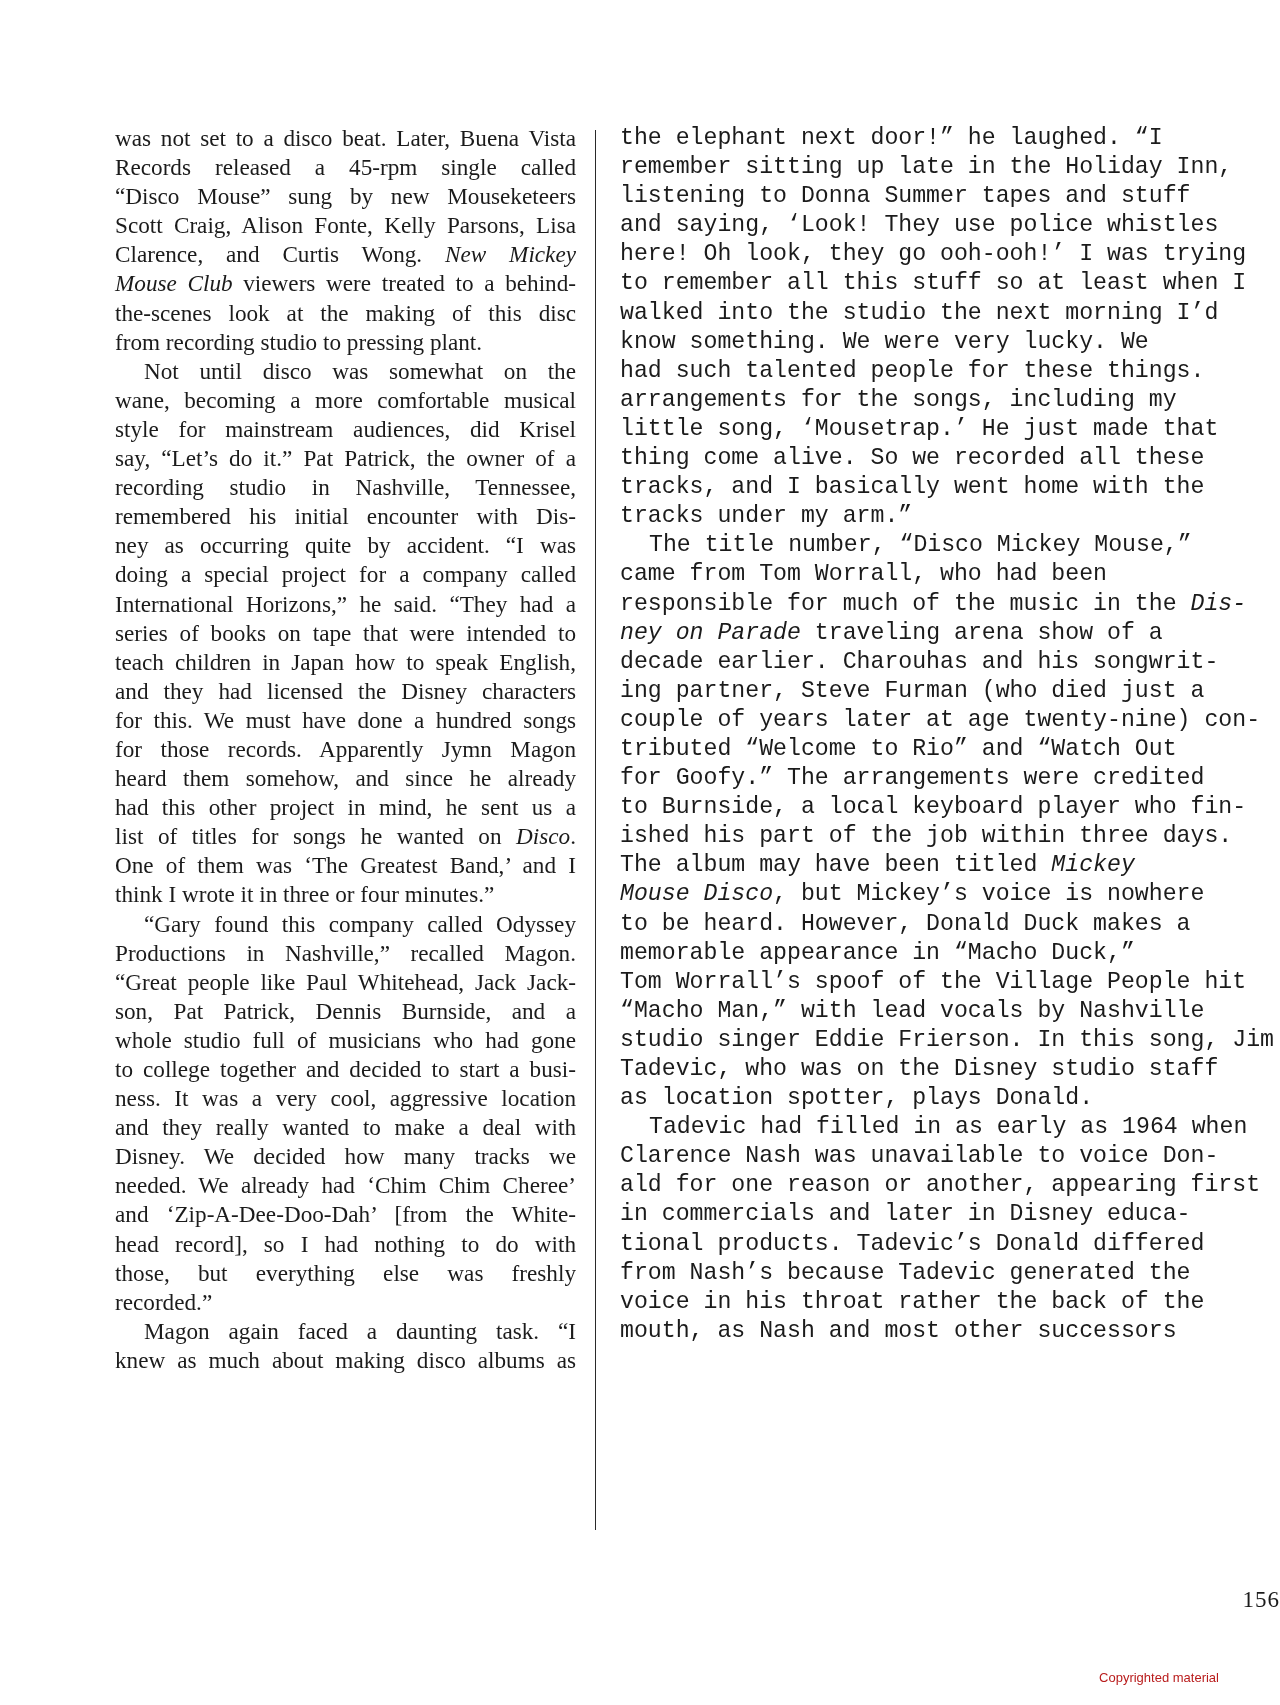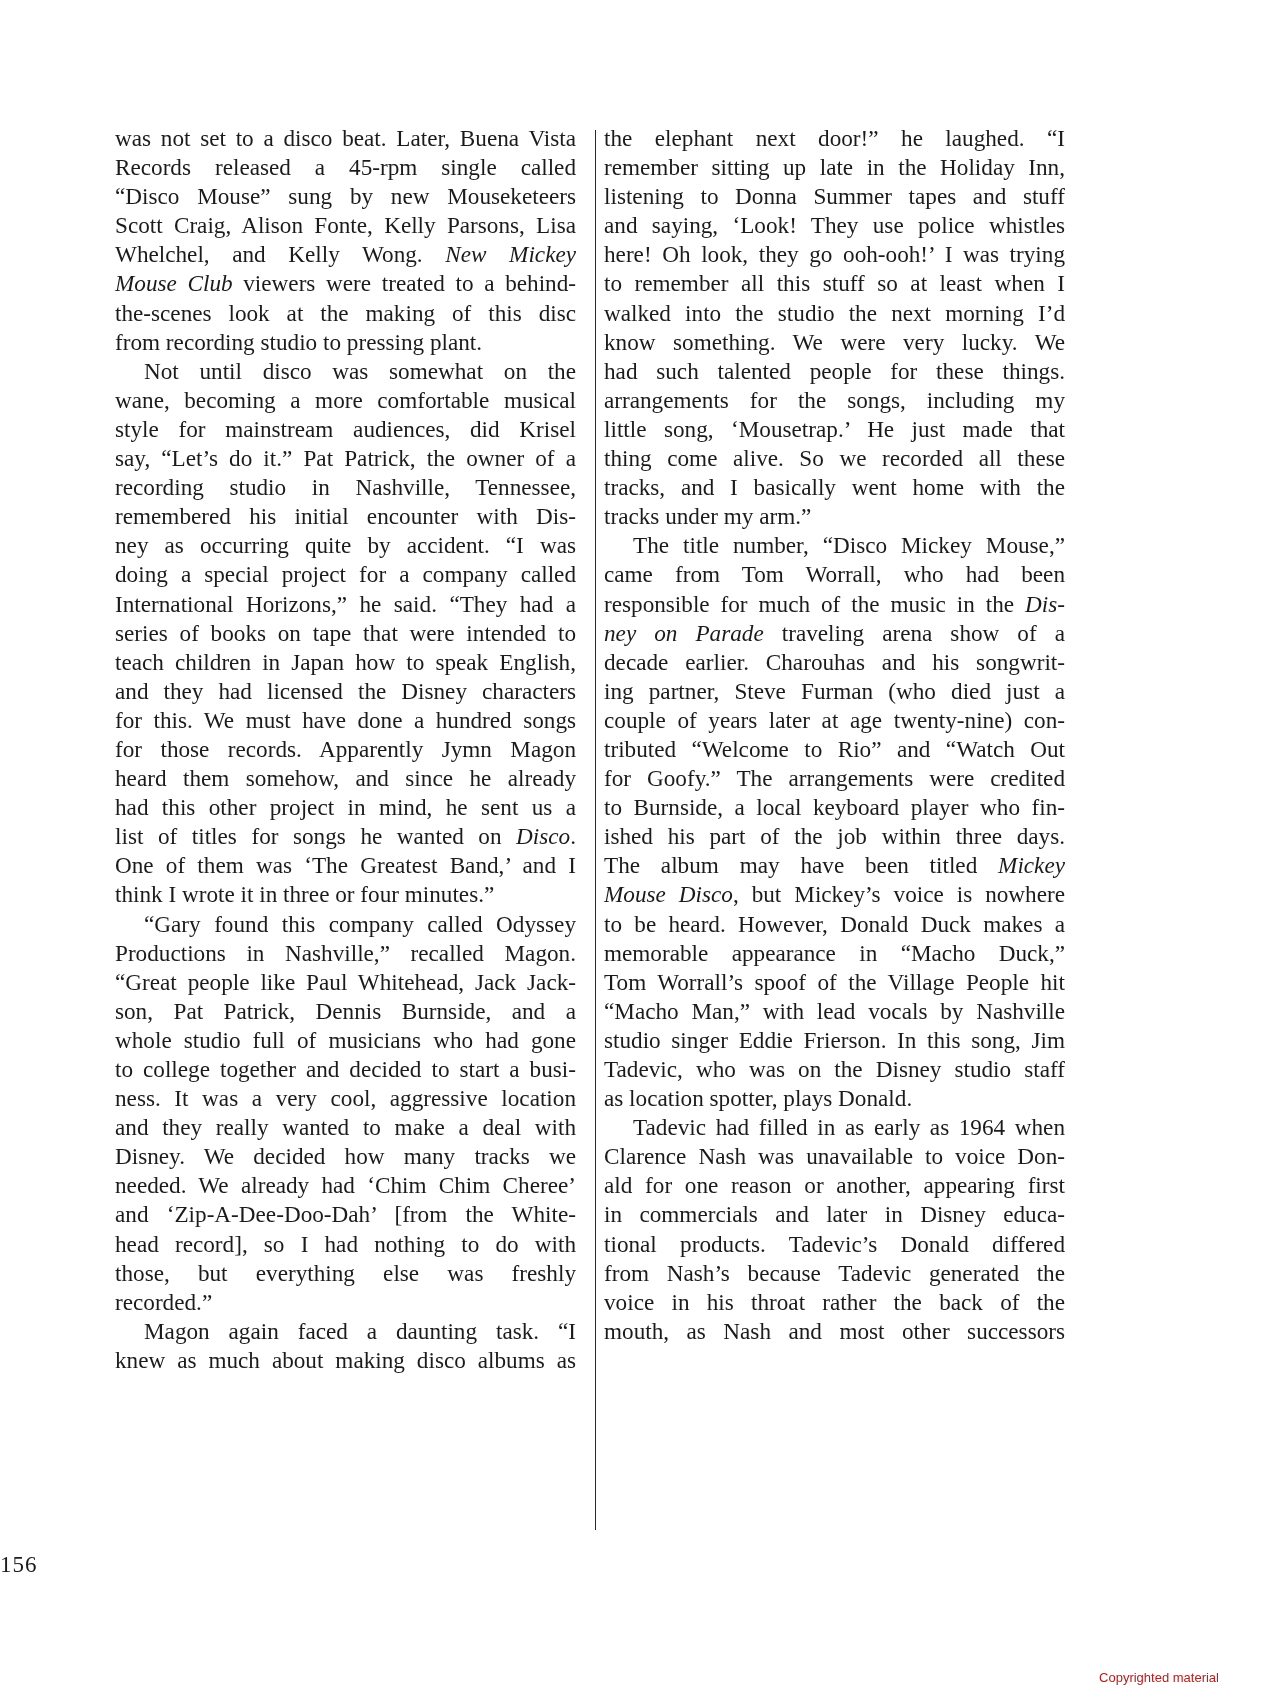--- a/index.html
+++ b/index.html
@@ -7,51 +7,51 @@
   .page {
     position: absolute; left: 0; top: 0; width: 1236px; height: 1705px;
     font-family: "Liberation Serif", "DejaVu Serif", serif;
     color: #1b1b1b;
   }
   .column {
     position: absolute; top: 124px; width: 461px;
     font-size: 23.2px; line-height: 29.1px;
   }
   .col-left { left: 115px; }
-  .col-right { left: 604px; }
+  .col-right { left: 620px; font-family: Liberation Mono, monospace; }
   .line {
     display: block; white-space: nowrap; text-align: justify; text-align-last: justify;
     height: 29.1px; overflow: visible;
   }
   .line.last { text-align-last: left; }
   .line.indent { padding-left: 29px; }
   .divider {
     position: absolute; left: 595px; top: 130px; width: 1px; height: 1400px; background: #2a2a2a;
   }
   .page-number {
-    position: absolute; left: 0; width: 1280px; top: 1552px; text-align: left;
+    position: absolute; left: 0; width: 1280px; top: 1587px; text-align: right;
     font-size: 23px; letter-spacing: 1px;
   }
   .copyright {
     position: absolute; right: 17px; top: 1670px;
     font-family: "Liberation Sans", "DejaVu Sans", sans-serif;
     font-size: 13px; color: #b91c1c;
   }
   i { font-style: italic; }
 </style>
 </head>
 <body>
 
 <div class="page">
   <div class="column col-left">
       <span class="line">was not set to a disco beat. Later, Buena Vista</span>
       <span class="line">Records released a 45-rpm single called</span>
       <span class="line">“Disco Mouse” sung by new Mouseketeers</span>
       <span class="line">Scott Craig, Alison Fonte, Kelly Parsons, Lisa</span>
-      <span class="line"><span>Whelchel, and Kelly Wong. </span><i>New Mickey</i><span></span></span>
+      <span class="line"><span>Clarence, and Curtis Wong. </span><i>New Mickey</i><span></span></span>
       <span class="line"><span></span><i>Mouse Club</i><span> viewers were treated to a behind-</span></span>
       <span class="line">the-scenes look at the making of this disc</span>
       <span class="line last">from recording studio to pressing plant.</span>
       <span class="line indent">Not until disco was somewhat on the</span>
       <span class="line">wane, becoming a more comfortable musical</span>
       <span class="line">style for mainstream audiences, did Krisel</span>
       <span class="line">say, “Let’s do it.” Pat Patrick, the owner of a</span>
       <span class="line">recording studio in Nashville, Tennessee,</span>
       <span class="line">remembered his initial encounter with Dis-</span>
       <span class="line">ney as occurring quite by accident. “I was</span>

